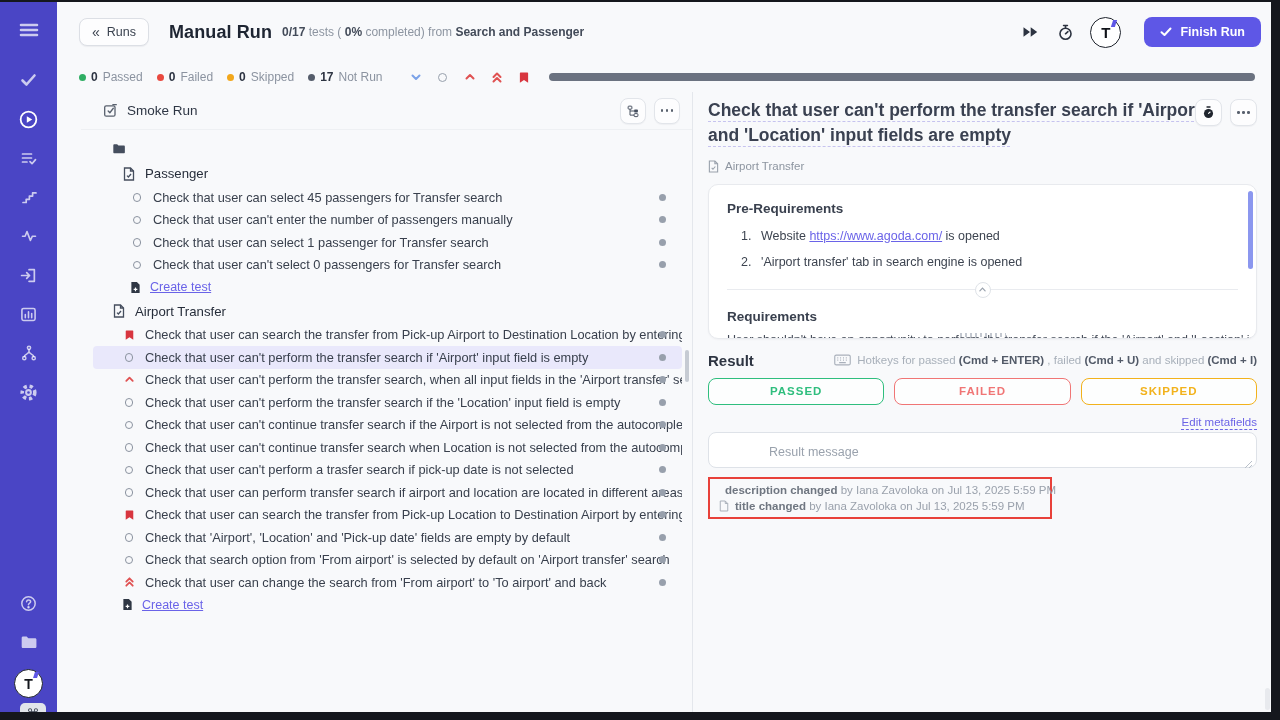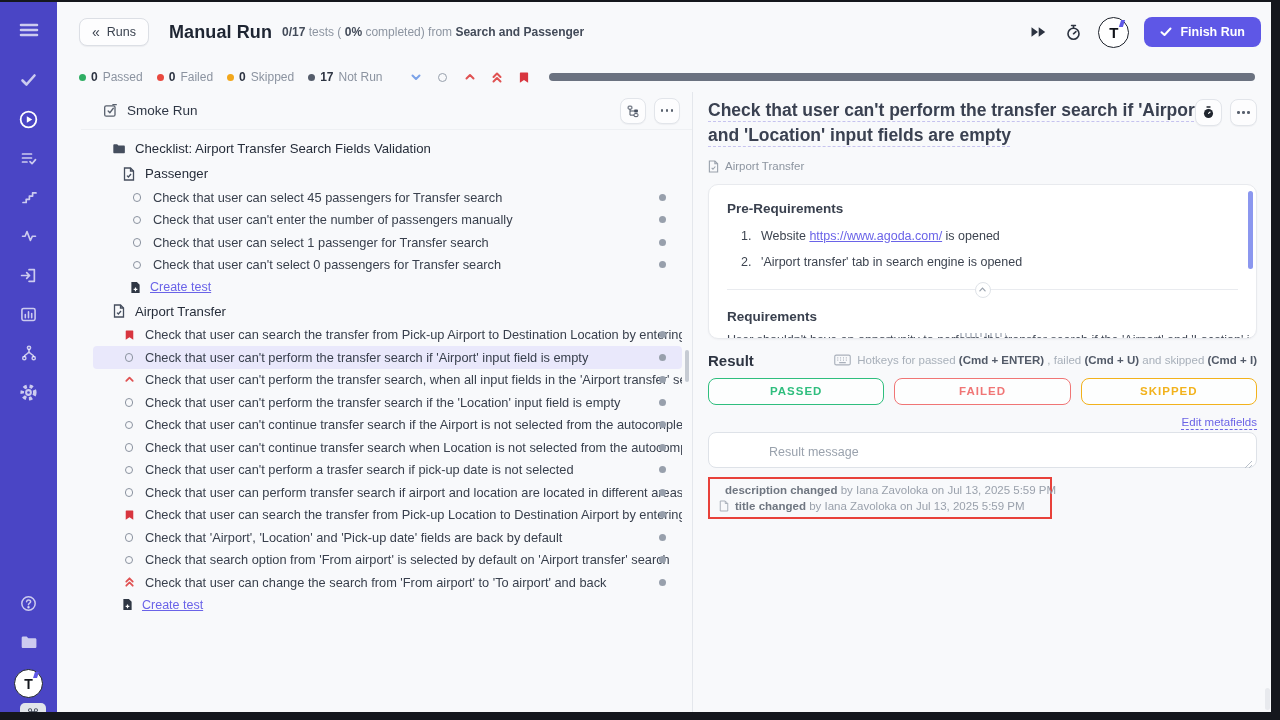--- a/index.html
+++ b/index.html
@@ -36,21 +36,21 @@
   #topbar-right{margin-left:auto;display:flex;align-items:center;gap:15px;}
   .tb-icbtn{width:20px;height:20px;display:flex;align-items:center;justify-content:center;
             color:#2d3441;cursor:pointer;}
   .tb-avatar{width:29px;height:29px;border-radius:50%;background:#fff;border:1.6px solid #1d222b;
              display:flex;align-items:center;justify-content:center;font-weight:bold;font-size:15px;
              color:#101319;position:relative;cursor:pointer;}
   .tb-avatar .notch{position:absolute;top:2px;right:4px;width:4px;height:7px;background:#5e57e6;
                     transform:skewX(-18deg);}
   #finish-btn{display:flex;align-items:center;gap:8px;background:#5e57e6;color:#fff;border:none;
               border-radius:8px;height:30px;padding:0 16px;font-size:12.5px;font-weight:bold;
-              cursor:pointer;}
+              cursor:pointer;margin-left:8px;}
 
   
   #statusbar{height:30px;display:flex;align-items:center;padding-left:22px;flex-shrink:0;}
   .cnt{display:flex;align-items:center;gap:5px;margin-right:14px;font-size:12px;color:#8b93a0;}
   .cnt b{color:#2d3442;}
   .cdot{width:7px;height:7px;border-radius:50%;}
   #sev-filters{display:flex;align-items:center;gap:13px;margin-left:12px;}
   .sev{display:flex;align-items:center;justify-content:center;width:14px;height:14px;cursor:pointer;}
   .sev-circle{width:9px;height:9px;border:1.6px solid #97a0ac;border-radius:50%;box-sizing:border-box;}
   #progressbar{margin-left:18px;width:706px;height:8px;border-radius:5px;background:#6b7280;}
@@ -350,21 +350,20 @@
 
         <div id="tree-body">
 
 
           <div class="trow hdr" style="padding-left:19px">
             <span class="ticon">
                   <svg width="14" height="13" viewBox="0 0 16 14" fill="#454e5e">
                     <path d="M1.5 3.2c0-.7.5-1.2 1.2-1.2h3.2l1.4 1.6h6.2c.7 0 1.2.5 1.2 1.2v6.4c0 .7-.5 1.2-1.2 1.2H2.7c-.7 0-1.2-.5-1.2-1.2z"></path>
                   </svg>
                 </span>
-            <span class="tlabel">Checklist: Airport Transfer Search Fields Validation</span>
           </div>
 
           <div class="trow hdr" style="padding-left:29px">
             <span class="ticon">
                   <svg width="12" height="14" viewBox="0 0 12 14" fill="none" stroke="#454e5e" stroke-width="1.3">
                     <path d="M1.5 1h6L10.5 4v9h-9z"></path>
                     <path d="M7.5 1v3h3"></path>
                     <path d="M4 8.6 5.4 10 8 7"></path>
                   </svg>
                 </span>
@@ -485,21 +484,21 @@
                     <path d="M3 1.2h8c.5 0 .8.4.8.8v11L7 9.8 2.2 13V2c0-.4.3-.8.8-.8z" fill="#d8363f"></path>
                   </svg>
                 </span>
             <span class="tlabel">Check that user can search the transfer from Pick-up Location to Destination Airport by entering</span>
             <span class="rdot"></span>
           </div>
           <div class="trow" style="padding-left:29px">
             <span class="ticon">
                   <span class="sev-o"></span>
                 </span>
-            <span class="tlabel">Check that 'Airport', 'Location' and 'Pick-up date' fields are back by default</span>
+            <span class="tlabel">Check that 'Airport', 'Location' and 'Pick-up date' fields are empty by default</span>
             <span class="rdot"></span>
           </div>
           <div class="trow" style="padding-left:29px">
             <span class="ticon">
                   <span class="sev-o"></span>
                 </span>
             <span class="tlabel">Check that search option from 'From airport' is selected by default on 'Airport transfer' search</span>
             <span class="rdot"></span>
           </div>
           <div class="trow" style="padding-left:29px">

